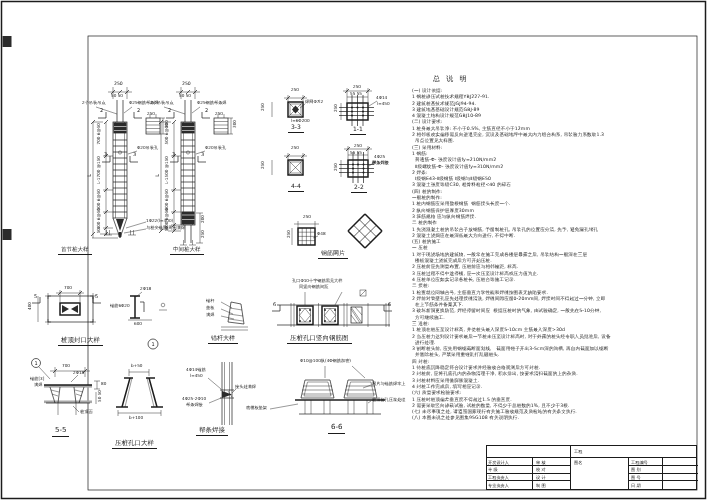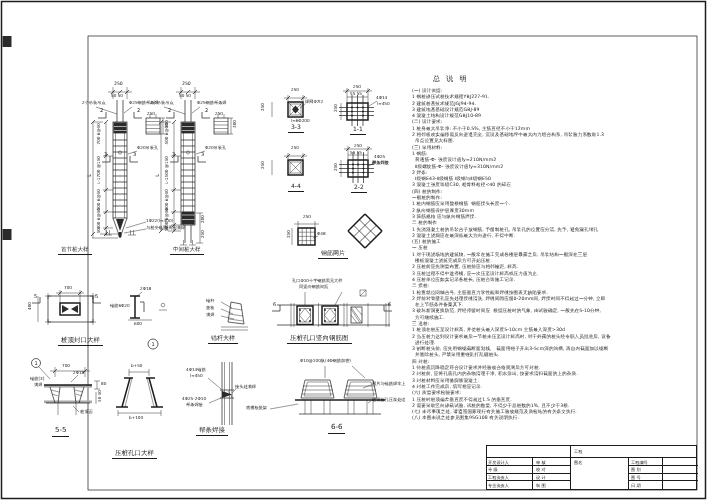--- a/index.html
+++ b/index.html
@@ -341,21 +341,21 @@
 <div class="lb f4" style="left:73px;top:371px">2Φ18</div>
 <div class="lb f4" style="left:30px;top:377px">锚筋[3]</div>
 <div class="lb f4" style="left:34px;top:383px">满焊</div>
 <div class="lb f4" style="left:101px;top:382px">80</div>
 <div class="lb f4 r" style="left:98px;top:390px">50 50</div>
 <div class="lb f4" style="left:80px;top:410px">桩顶面</div>
 <div class="lb f7 u" style="left:52px;top:427px">5-5</div>
 
 <div class="lb f4" style="left:131px;top:364px">b+50</div>
 <div class="lb f4" style="left:129px;top:416px">b+100</div>
-<div class="lb f65 u" style="left:112px;top:450px">压桩孔口大样</div>
+<div class="lb f65 u" style="left:112px;top:440px">压桩孔口大样</div>
 
 <div class="lb f4" style="left:186px;top:368px">4Φ14锚筋</div>
 <div class="lb f4" style="left:190px;top:374px">l=450</div>
 <div class="lb f4" style="left:182px;top:397px">4Φ25-2Φ10</div>
 <div class="lb f4" style="left:186px;top:403px">帮条焊接</div>
 <div class="lb f4" style="left:235px;top:385px">接头处满焊</div>
 <div class="lb f65 u" style="left:196px;top:427px">帮条焊接</div>
 
 <div class="lb f4" style="left:300px;top:359px">Φ10@100纵(4Φ钢筋加密)</div>
 <div class="lb f4" style="left:372px;top:382px">网片与锚筋焊牢上</div>

